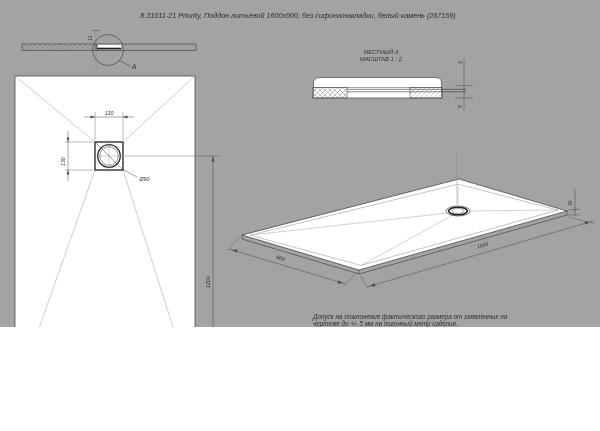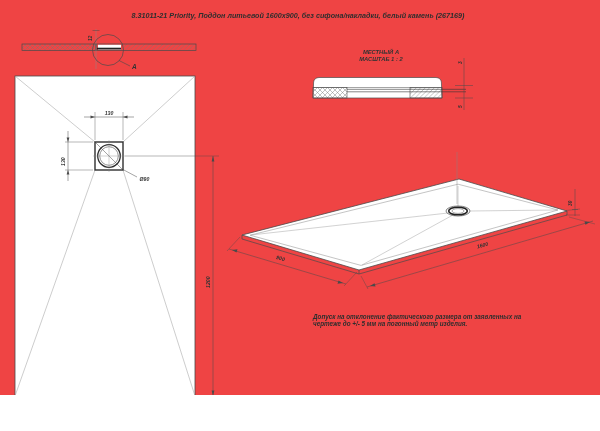--- a/index.html
+++ b/index.html
@@ -1,19 +1,18 @@
 <!DOCTYPE html>
 <html><head>
 <meta charset="utf-8">
 <style>
   html,body{margin:0;padding:0;background:#ffffff;}
   .canvas{
-    position:relative;width:600px;height:395px;background:#ef4444;overflow:hidden;
+    position:relative;width:600px;height:327px;background:#a3a3a3;overflow:hidden;
     font-family:"Liberation Sans",sans-serif;
-    font-weight:bold;
   }
   .canvas svg{position:absolute;left:0;top:0;}
   text{font-family:"Liberation Sans",sans-serif;}
 </style>
 </head>
 <body>
 
 <div class="canvas">
 <svg width="600" height="431" viewBox="0 0 600 431" xmlns="http://www.w3.org/2000/svg">
   <defs>

